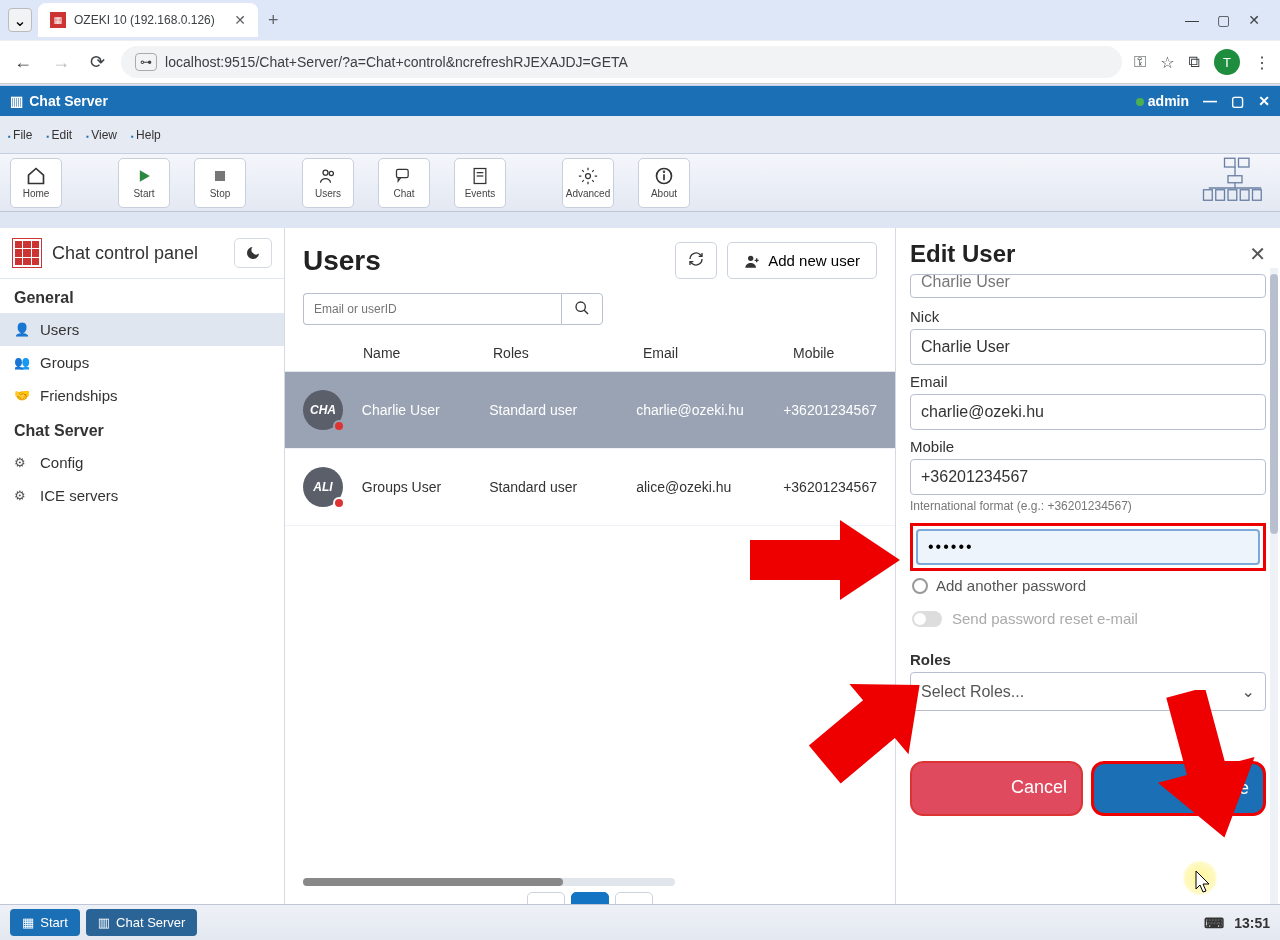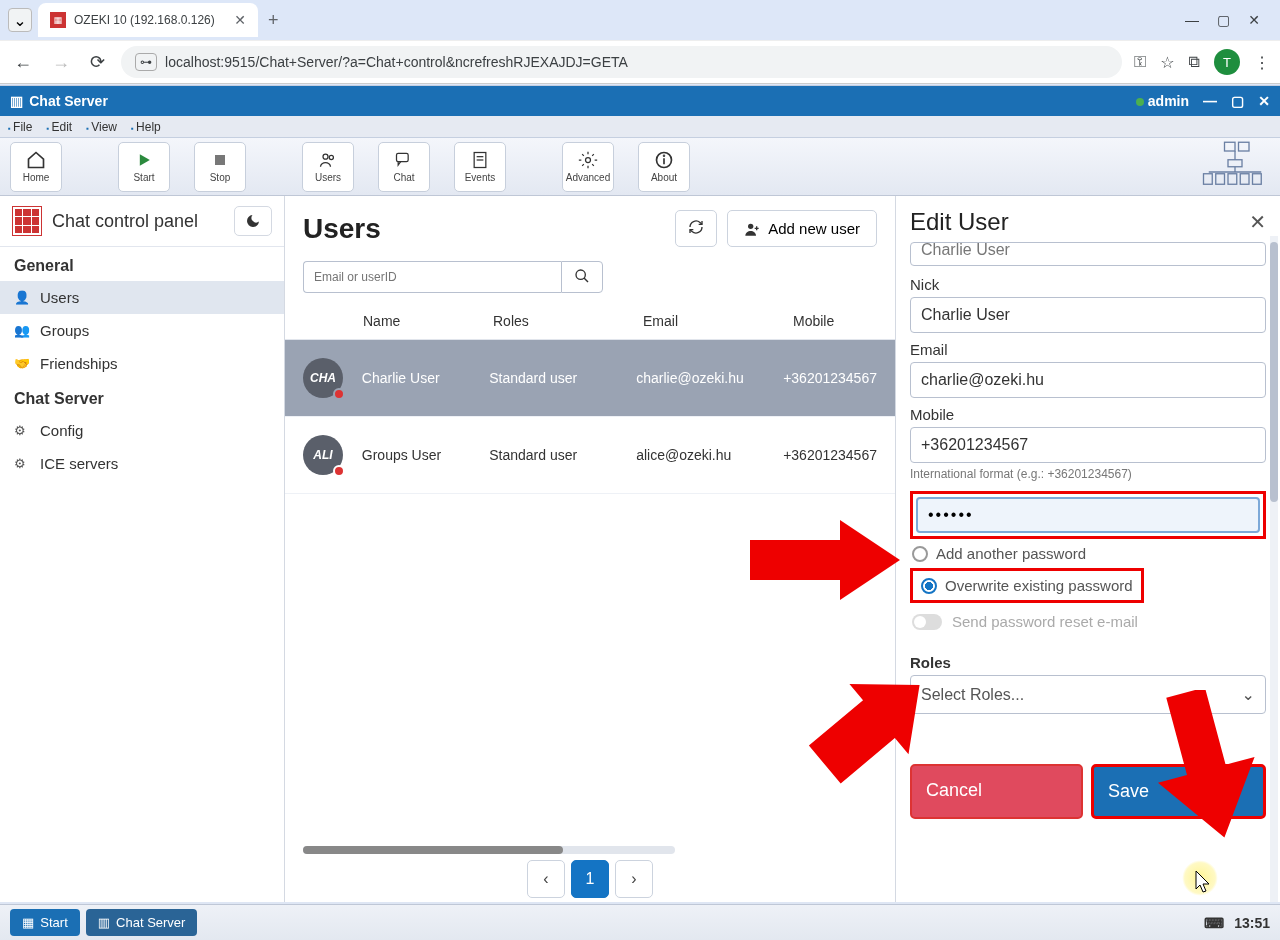--- a/index.html
+++ b/index.html
@@ -18,33 +18,33 @@
 .nav-btn { color:#3c4043; font-size:18px; padding:4px;}
 .nav-btn.disabled{color:#bbb;}
 .url-box { flex:1; display:flex; align-items:center; gap:8px; background:#f1f3f4; border-radius:16px; height:32px; padding:0 14px; font-size:14px; color:#3c4043;}
 .addr-right { display:flex; gap:14px; align-items:center; color:#3c4043;}
 .profile-circle{width:26px;height:26px;border-radius:50%;background:#1e8e3e;color:#fff;display:flex;align-items:center;justify-content:center;font-size:13px;}
 
 
 .app-titlebar { background:#1b6fb4; height:30px; display:flex; align-items:center; padding:0 10px; color:#fff; font-size:14px; font-weight:600;}
 .app-titlebar .right { margin-left:auto; display:flex; align-items:center; gap:14px;}
 .status-dot{width:8px;height:8px;border-radius:50%;background:#4caf50;display:inline-block;margin-right:4px;}
-.app-menubar { background:#e6eaf2; height:22px; display:flex; align-items:center; padding:0 8px; gap:14px; font-size:12px; color:#333; border-bottom:1px solid #c5cfe0;}
+.app-menubar { background:#e6eaf2; height:38px; display:flex; align-items:center; padding:0 8px; gap:14px; font-size:12px; color:#333; border-bottom:1px solid #c5cfe0;}
 .app-menubar span::before{content:"▪ ";color:#1b6fb4;font-size:8px;}
 
 
 .toolbar-row { height:58px; background:linear-gradient(#f4f6fb,#e3e8f2); display:flex; align-items:center; padding:4px 10px; gap:24px; border-bottom:1px solid #bfc7d6;}
 .tool-btn { width:52px; height:50px; border:1px solid #c7cfdc; border-radius:5px; background:#fff; display:flex; flex-direction:column; align-items:center; justify-content:center; gap:2px; font-size:10px; color:#444;}
 .tool-btn svg{width:20px;height:20px;}
 .tool-divider{width:8px;}
 .diagram-icon{margin-left:auto;}
 .diagram-icon svg{width:70px;height:50px;}
 
 
-.main-area { display:flex; height:706px; background:#f4f6fa;}
+.main-area { display:flex; height:706px; background:#f4f6fa;margin-top:16px;}
 .sidebar { width:285px; background:#fff; border-right:1px solid #d4d9e2; display:flex; flex-direction:column;}
 .side-header { display:flex; align-items:center; padding:10px 12px; gap:10px; border-bottom:1px solid #e2e6ee;}
 .side-header .grid-icon{width:30px;height:30px;background:#fff;border:1px solid #c33;display:grid;grid-template-columns:repeat(3,1fr);grid-template-rows:repeat(3,1fr);gap:1px;padding:2px;}
 .side-header .grid-icon span{background:#c33;}
 .side-header h2{font-size:18px;font-weight:500;color:#333;}
 .theme-toggle{margin-left:auto;width:38px;height:30px;border:1px solid #d4d9e2;border-radius:5px;display:flex;align-items:center;justify-content:center;}
 .side-section-title{padding:10px 14px 6px;font-size:16px;font-weight:600;color:#333;}
 .side-item{padding:8px 14px;font-size:15px;color:#333;display:flex;align-items:center;gap:10px;}
 .side-item.active{background:#e0e6ef;}
 .side-ico{width:16px;display:inline-block;color:#555;font-size:13px;}
@@ -73,40 +73,40 @@
 .table-row.selected .avatar .presence{border-color:#9aa3b3;}
 .hscroll{position:absolute;bottom:48px;left:18px;right:220px;height:8px;background:#e1e5ec;border-radius:4px;}
 .hscroll .thumb{height:100%;width:70%;background:#888;border-radius:4px;}
 .pager{position:absolute;bottom:4px;left:0;right:0;display:flex;justify-content:center;align-items:center;gap:6px;}
 .pg-btn{width:38px;height:38px;border:1px solid #ccd3de;border-radius:5px;background:#fff;display:flex;align-items:center;justify-content:center;font-size:16px;color:#444;}
 .pg-btn.active{background:#1474c4;color:#fff;border-color:#1474c4;}
 
 
 .edit-panel{width:385px;background:#fff;border-left:1px solid #d4d9e2;padding:12px 14px 14px;position:relative;overflow:hidden;}
 .edit-head{display:flex;align-items:center;margin-bottom:6px;}
-.edit-head h2{font-size:24px;font-weight:400;color:#222;}
+.edit-head h2{font-size:24px;font-weight:700;color:#222;}
 .edit-head .close{margin-left:auto;font-size:20px;color:#555;}
 .field-input-topcut{border:1px solid #b8c0cf;border-radius:4px;padding:6px 10px;font-size:16px;color:#777;margin-bottom:10px;height:24px;overflow:hidden;display:flex;align-items:flex-start;}
 .field-label{font-size:15px;color:#333;margin:8px 0 4px;}
 .field-input{width:100%;border:1px solid #b8c0cf;border-radius:4px;padding:8px 10px;font-size:16px;color:#333;}
 .hint{font-size:12px;color:#777;margin-top:4px;}
 .highlight-box{border:3px solid #e00;padding:3px;margin-top:10px;}
 .highlight-box .field-label{margin-top:0;}
 .pw-input{width:100%;border:2px solid #7da9d8;border-radius:4px;padding:7px 10px;font-size:16px;letter-spacing:2px;background:#eef4fb;}
 .radio-row{display:flex;align-items:center;gap:8px;padding:6px 2px;font-size:15px;color:#555;}
 .radio-circle{width:16px;height:16px;border:2px solid #999;border-radius:50%;}
 .radio-circle.checked{border-color:#1474c4;background:radial-gradient(circle,#1474c4 45%,#fff 50%);}
 .radio-highlight{border:3px solid #e00;display:inline-flex;padding:4px 8px;}
 .toggle-row{display:flex;align-items:center;gap:10px;padding:6px 2px;font-size:15px;color:#aaa;margin-top:4px;}
 .toggle{width:30px;height:16px;border-radius:8px;background:#ddd;position:relative;}
 .toggle::after{content:"";position:absolute;left:2px;top:2px;width:12px;height:12px;border-radius:50%;background:#fff;}
 .roles-select{width:100%;border:1px solid #b8c0cf;border-radius:4px;padding:9px 10px;font-size:16px;color:#555;display:flex;align-items:center;}
 .roles-select .chev{margin-left:auto;}
 .btn-row{display:flex;gap:8px;margin-top:50px;}
-.btn{flex:1;padding:14px;border-radius:5px;font-size:18px;font-weight:500;text-align:left;color:#fff;position:relative;}
+.btn{flex:1;padding:14px;border-radius:13px;font-size:18px;font-weight:500;text-align:right;color:#fff;position:relative;}
 .btn-cancel{background:#e04a5e;border:2px solid #d33;}
 .btn-save{background:#1b6fb4;border:3px solid #e00;}
 .vscroll{position:absolute;right:2px;top:40px;bottom:0;width:8px;background:#eef1f6;}
 .vscroll .vthumb{width:100%;height:260px;background:#b8c0cf;border-radius:4px;margin-top:6px;}
 
 
 .taskbar { position:absolute;bottom:0;left:0;right:0;height:36px;background:linear-gradient(#eef1f7,#e3e8f0);border-top:1px solid #bfc7d6;display:flex;align-items:center;padding:0 10px;gap:6px;}
 .task-btn{background:#1b6fb4;color:#fff;border-radius:4px;padding:6px 12px;font-size:13px;display:flex;align-items:center;gap:6px;}
 .task-btn.secondary{background:#2a6496;}
 .task-right{margin-left:auto;display:flex;align-items:center;gap:10px;color:#333;font-size:14px;font-weight:600;}
@@ -389,26 +389,20 @@
     <div class="hint">International format (e.g.: +36201234567)</div>
 
     <div class="highlight-box">
       <input class="pw-input" type="text" value="••••••" style="">
     </div>
 
     <div class="radio-row">
       <span class="radio-circle"></span>
       <span>Add another password</span>
     </div>
-    <div class="radio-highlight">
-      <div class="radio-row" style="padding:2px 0;">
-        <span class="radio-circle checked"></span>
-        <span>Overwrite existing password</span>
-      </div>
-    </div>
     <div class="toggle-row">
       <span class="toggle"></span>
       <span>Send password reset e-mail</span>
     </div>
 
     <div class="field-label" style="margin-top:18px;font-weight:600;">Roles</div>
     <div class="roles-select">
       <span>Select Roles...</span>
       <span class="chev">⌄</span>
     </div>

